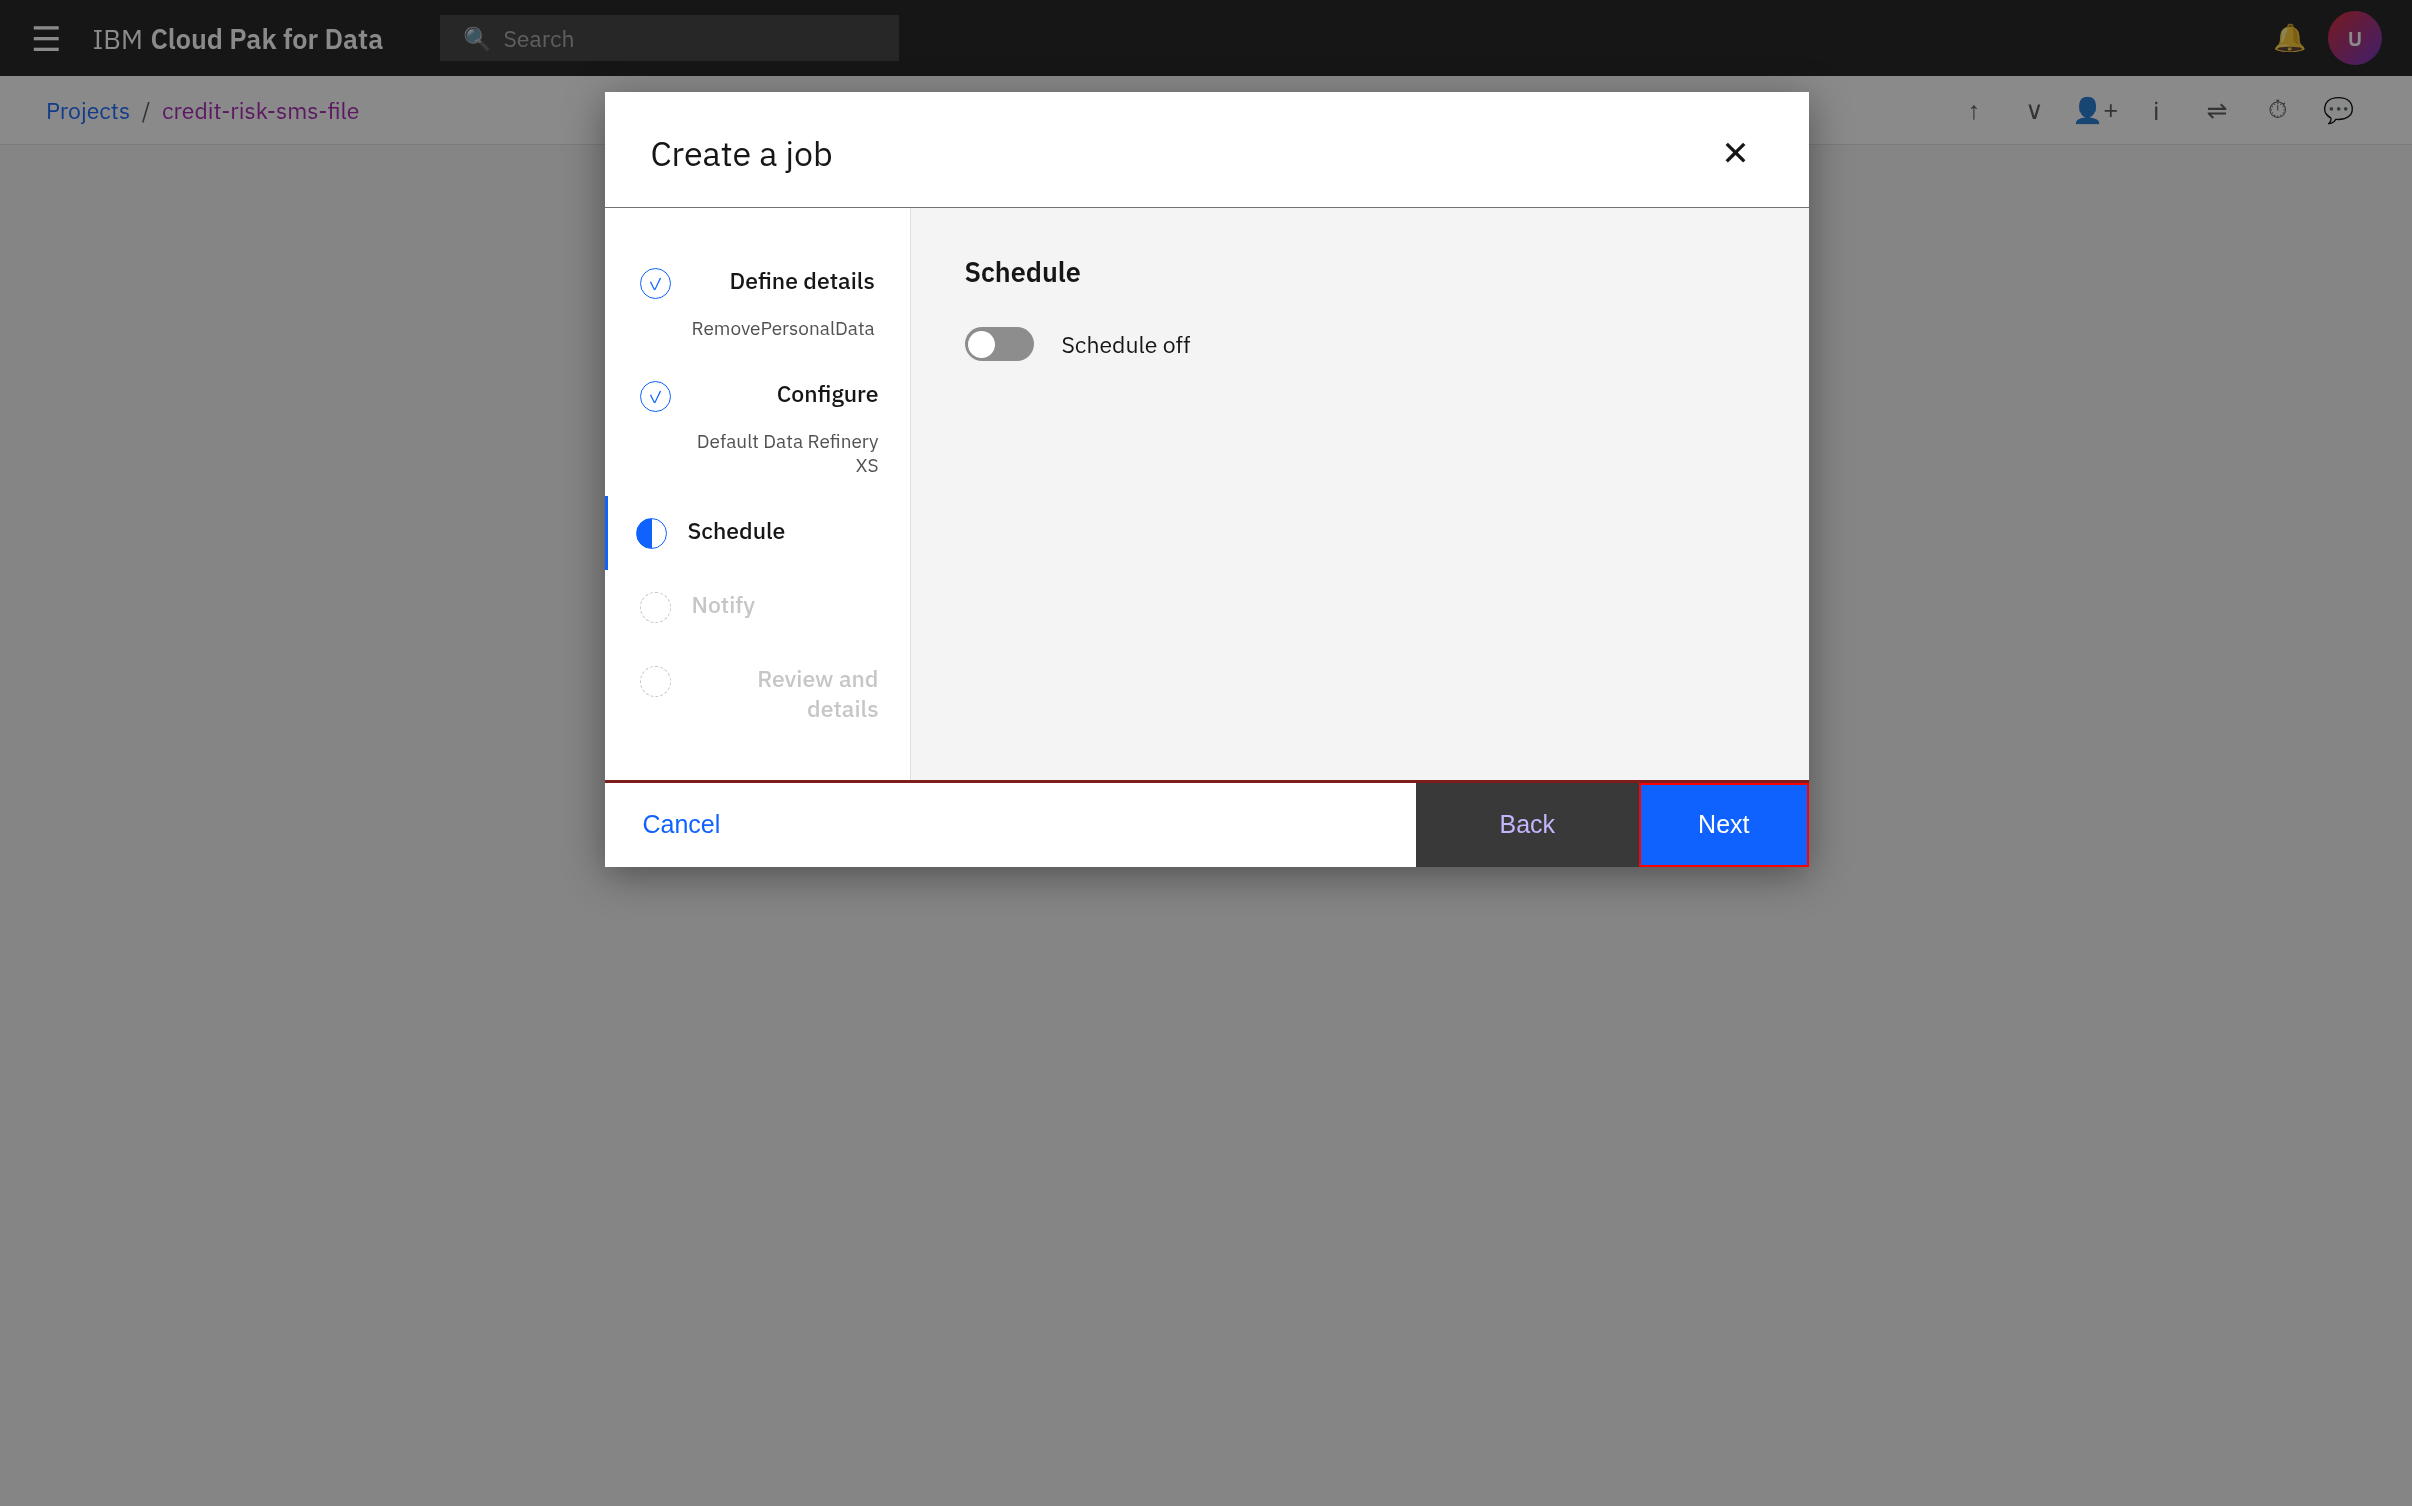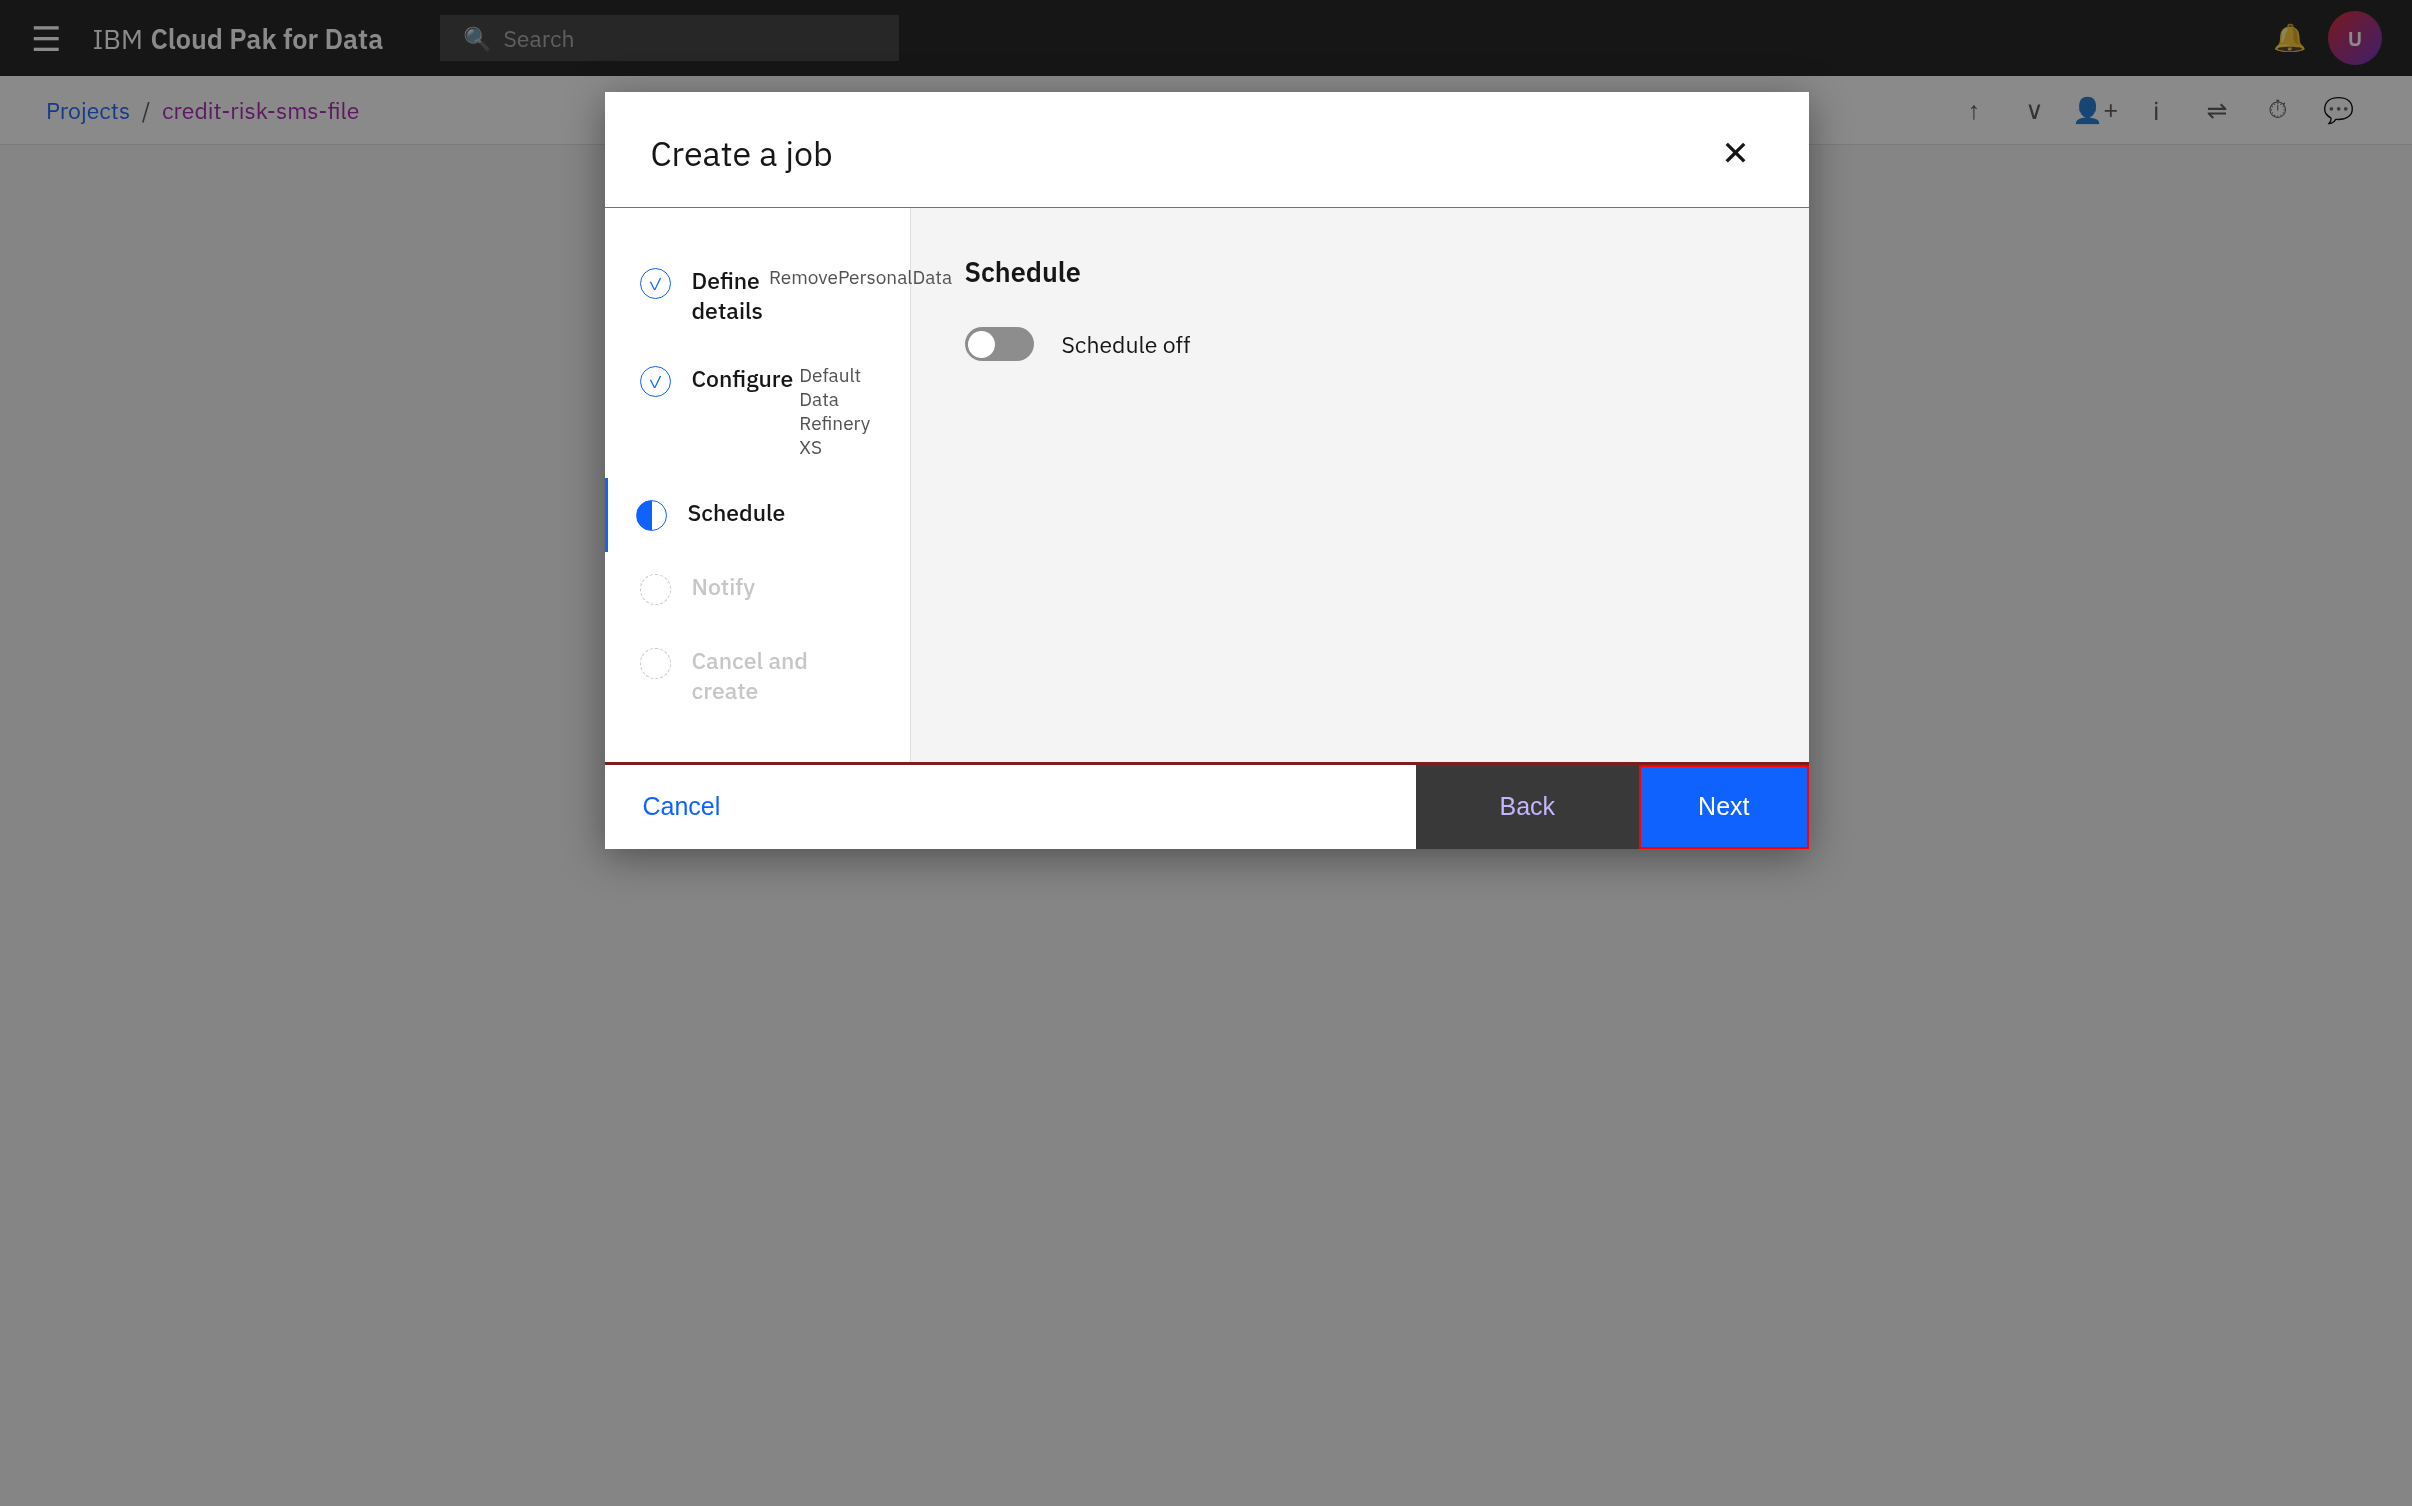--- a/index.html
+++ b/index.html
@@ -250,22 +250,23 @@
       height: 31px;
       border-radius: 50%;
       border: 1.9px dashed #c6c6c6;
       display: flex;
       align-items: center;
       justify-content: center;
       color: #c6c6c6;
     }
     .step-text {
       display: flex;
-      flex-direction: row;
-      gap: 6px;
+      flex-direction: column;
+      gap: 21px;
+      text-align: right;
     }
     .step-label {
       font-size: 23px;
       font-weight: 500;
       color: #161616;
     }
     .step-label.disabled {
       color: #c6c6c6;
     }
     .step-sublabel {
@@ -447,21 +448,21 @@
         <div class="step-text">
           <span class="step-label disabled">Notify</span>
         </div>
       </div>
 
       <div class="step-item inactive">
         <div class="step-icon">
           <div class="step-icon-pending"></div>
         </div>
         <div class="step-text">
-          <span class="step-label disabled">Cancel and create</span>
+          <span class="step-label disabled">Review and details</span>
         </div>
       </div>
     </div>
 
     <div class="main-content">
       <h3 class="section-title">Schedule</h3>
       <div class="toggle-row">
         <div class="toggle-switch"></div>
         <span class="toggle-label">Schedule off</span>
       </div>

